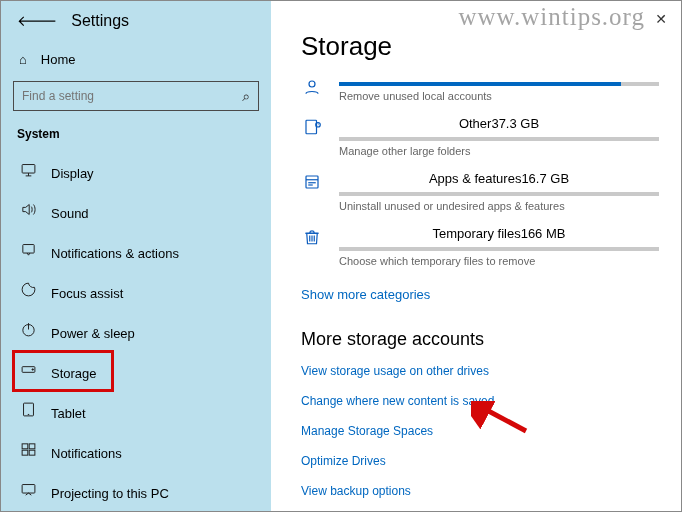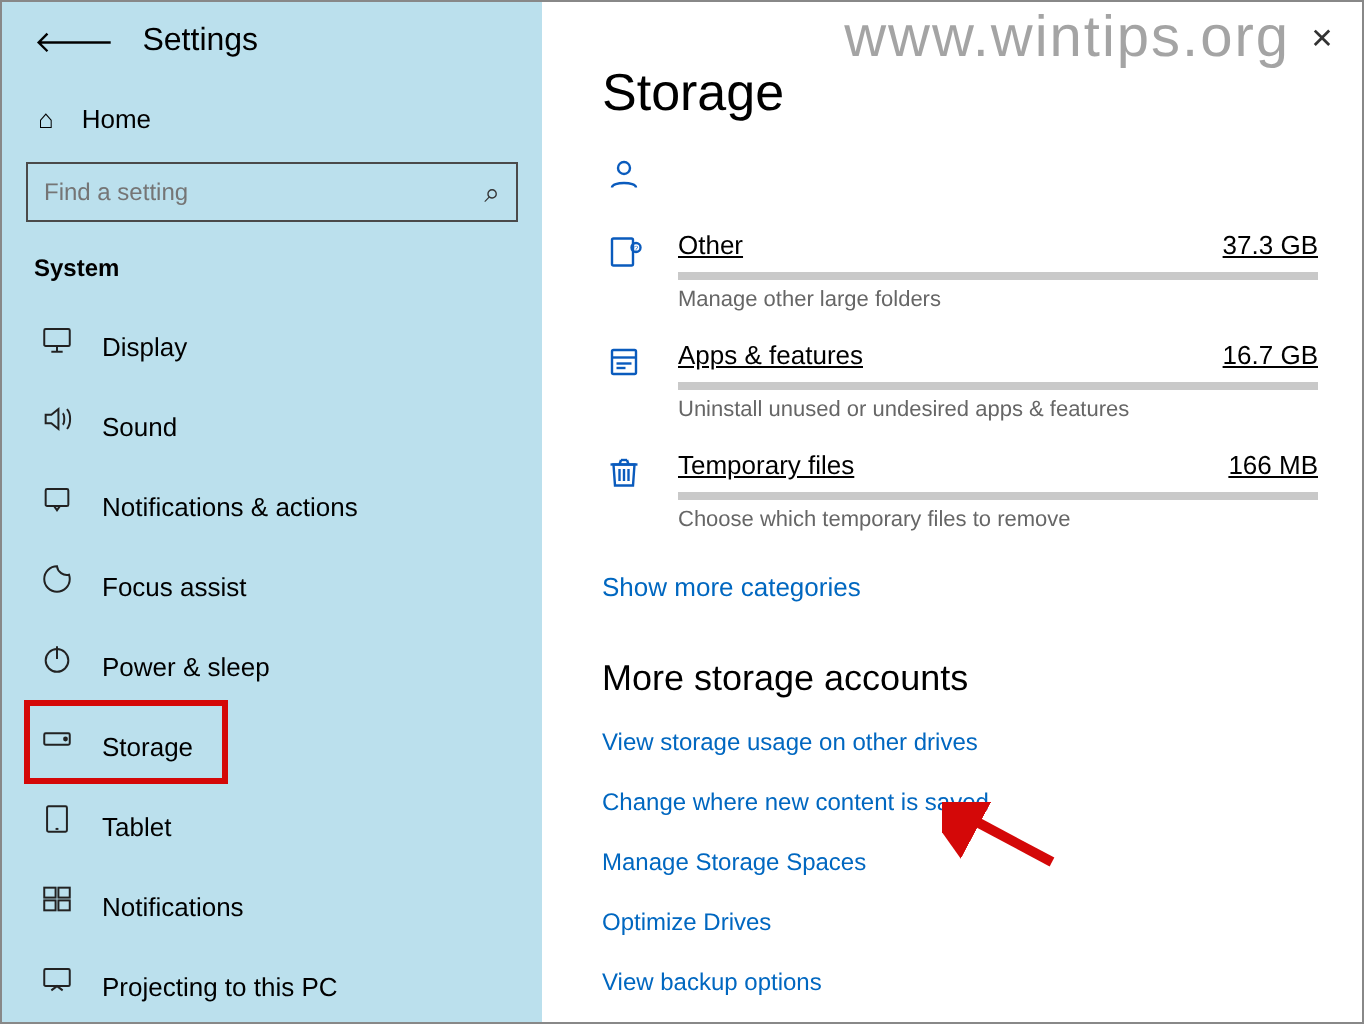--- a/index.html
+++ b/index.html
@@ -1,38 +1,38 @@
 <!DOCTYPE html>
 <html><head>
 <meta charset="utf-8">
 <style>
   * { box-sizing:border-box; margin:0; padding:0; }
   html,body { width:682px; height:512px; font-family:"Segoe UI",Arial,sans-serif; color:#000; background:#fff; overflow:hidden; }
   .frame { position:relative; width:682px; height:512px; border:1px solid #888; }
-  .watermark { position:absolute; top:2px; right:36px; font-size:29px; letter-spacing:1px; color:rgba(90,90,90,0.55); font-family:Liberation Sans, sans-serif; z-index:50; pointer-events:none; }
+  .watermark { position:absolute; top:2px; right:36px; font-size:25px; letter-spacing:1px; color:rgba(90,90,90,0.55); font-family:Liberation Serif, serif; z-index:50; pointer-events:none; }
   .close-btn { position:absolute; top:4px; right:6px; width:28px; height:28px; display:flex; align-items:center; justify-content:center; font-size:14px; color:#333; background:transparent; border:none; cursor:pointer; z-index:51; }
 
   .sidebar { position:absolute; top:0; left:0; width:270px; height:100%; background:#bbe0ed; padding:10px 12px 0 12px; }
   .sb-top { display:flex; align-items:center; gap:14px; margin-bottom:16px; padding-left:4px; }
   .back-btn { background:none; border:none; font-size:15px; cursor:pointer; }
   .home-row { display:flex; align-items:center; gap:14px; font-size:13px; padding:6px 4px 14px 6px; cursor:pointer; }
   .search { position:relative; display:flex; align-items:center; border:1px solid #4a4a4a; height:30px; margin-bottom:16px; }
   .search input { flex:1; border:none; background:transparent; font-size:12px; padding:0 28px 0 8px; height:100%; outline:none; }
   .search .sicon { position:absolute; right:8px; top:6px; color:#333; font-size:14px; pointer-events:none; }
   .group-label { font-size:12px; font-weight:600; padding:0 0 10px 4px; }
   .nav-item { display:flex; align-items:flex-end; gap:14px; font-size:13px; padding:10px 4px 10px 6px; cursor:pointer; }
   .nav-item .nicon { width:18px; text-align:center; font-size:14px; color:#222; }
   .nav-item.highlight { outline:3px solid #d40808; outline-offset:-2px; width:100px; }
 
   .main { position:absolute; top:0; left:270px; right:0; height:100%; padding:30px 22px 0 30px; overflow:hidden; }
   .page-title { font-size:26px; font-weight:400; margin-bottom:14px; }
   .cat { display:flex; gap:16px; margin-bottom:14px; }
   .cat-icon { width:22px; color:#0a5bbd; font-size:17px; padding-top:2px; text-align:center; }
   .cat-body { flex:1; }
-  .cat-head { display:flex; justify-content:space-between; font-size:13px;text-decoration:underline; }
+  .cat-head { display:flex; justify-content:center; font-size:13px; }
   .cat-bar { height:4px; background:#c9c9c9; margin:6px 0 4px 0; position:relative; }
   .cat-bar .fill { position:absolute; top:0; left:0; height:100%; background:#0067c0; }
   .cat-sub { font-size:11px; color:#666; }
 
   .more-link { color:#0067c0; font-size:13px; margin:6px 0 0 0; display:inline-block; cursor:pointer; }
   .section-title { font-size:18px; font-weight:400; margin:26px 0 14px 0; }
   .link-list .link { color:#0067c0; font-size:12px; margin-bottom:16px; cursor:pointer; }
 
   .arrow { position:absolute; left:470px; top:400px; z-index:40; pointer-events:none; }
 
@@ -149,20 +149,26 @@
   <div class="main">
     <h1 class="page-title">Storage</h1>
 
     
     <div class="cat">
       <div class="cat-icon">
         <svg width="18" height="18" viewBox="0 0 24 24" stroke="#0a5bbd" stroke-width="1.6" fill="none">
             <circle cx="12" cy="8" r="4"></circle>
             <path d="M4 21c0-4 16-4 16 0"></path>
           </svg>
+      </div>
+      <div class="cat-body">
+        <div class="cat-bar">
+            <div class="fill" style="width:88%"></div>
+          </div>
+        <div class="cat-sub">Remove unused local accounts</div>
       </div>
     </div>
 
     <div class="cat">
       <div class="cat-icon">
         <svg width="18" height="18" viewBox="0 0 24 24" stroke="#0a5bbd" stroke-width="1.6" fill="none">
             <rect x="4" y="3" width="14" height="18" rx="1"></rect>
             <circle cx="20" cy="9" r="3"></circle>
             <text x="20" y="11" font-size="5" text-anchor="middle" fill="#0a5bbd" stroke="none">?</text>
           </svg>

